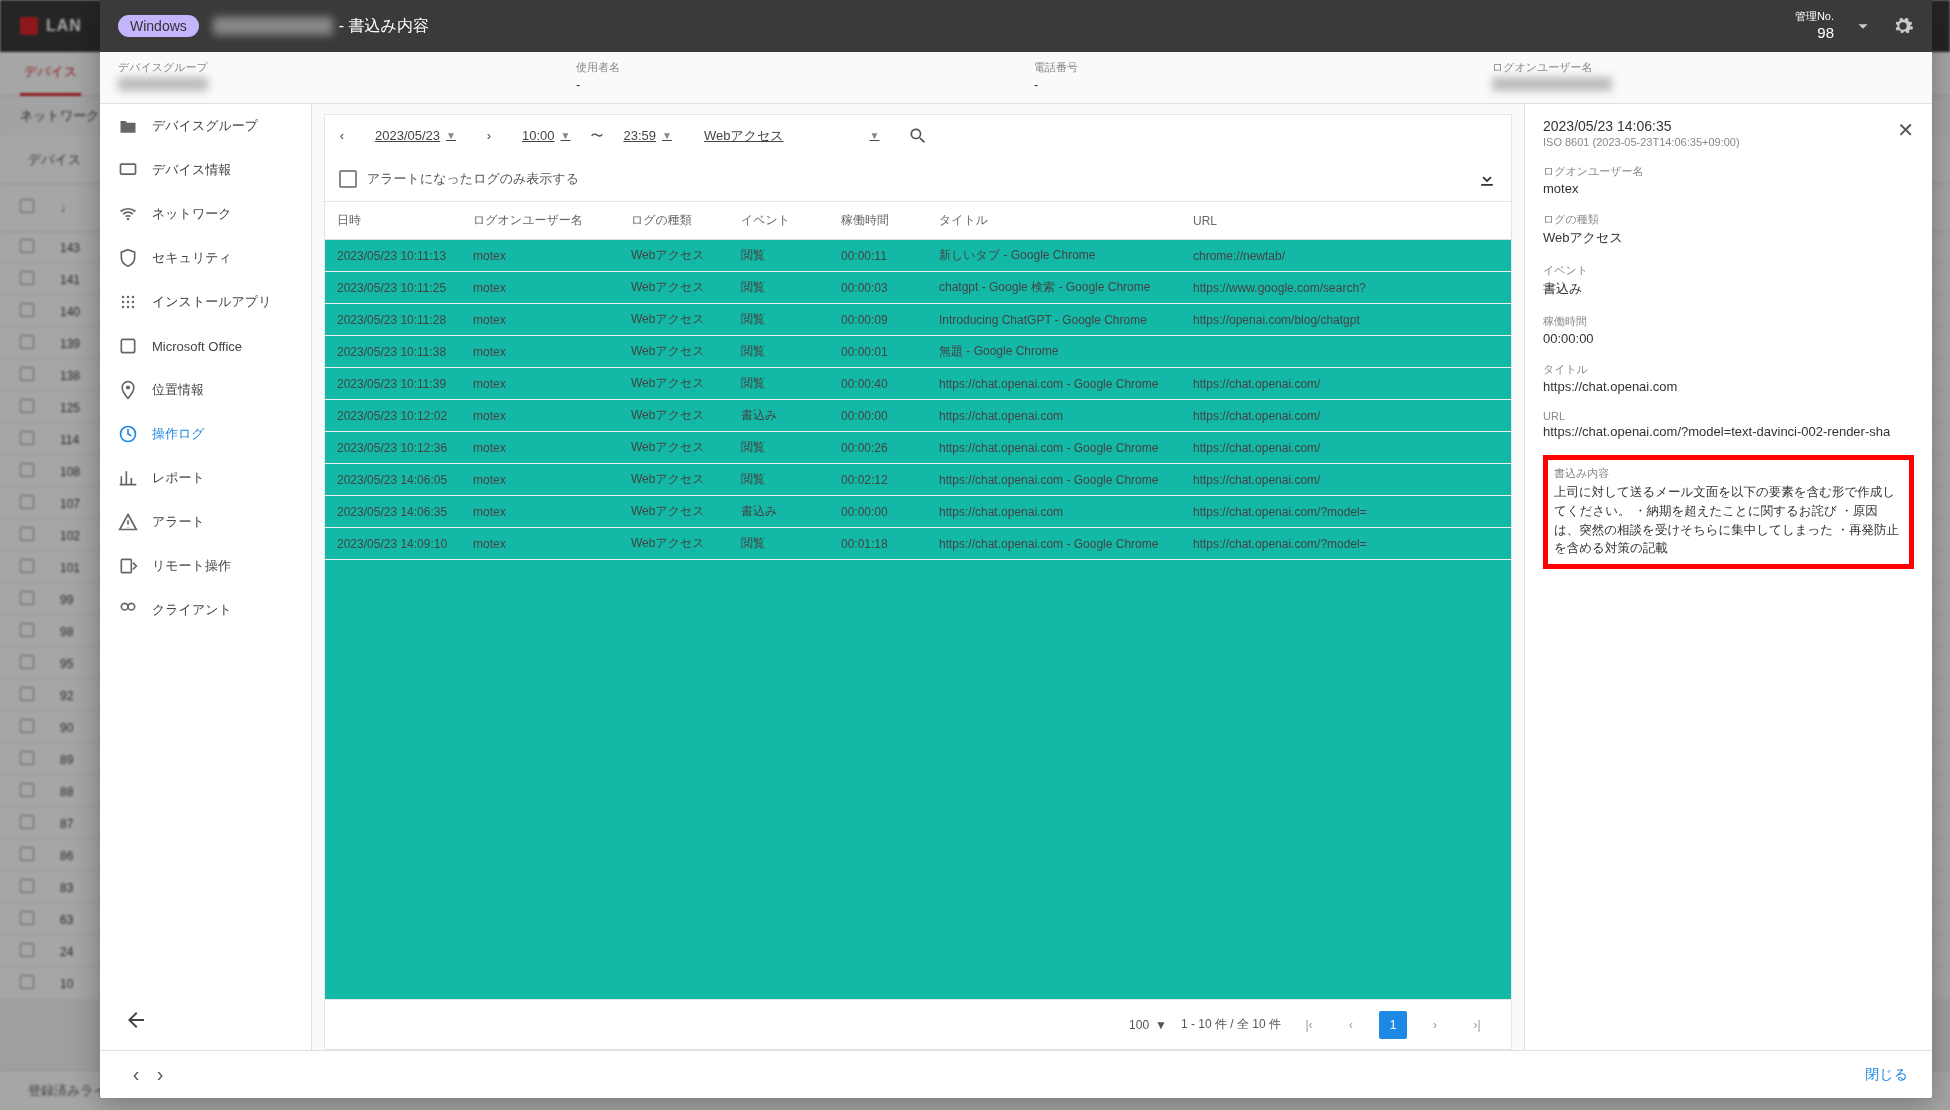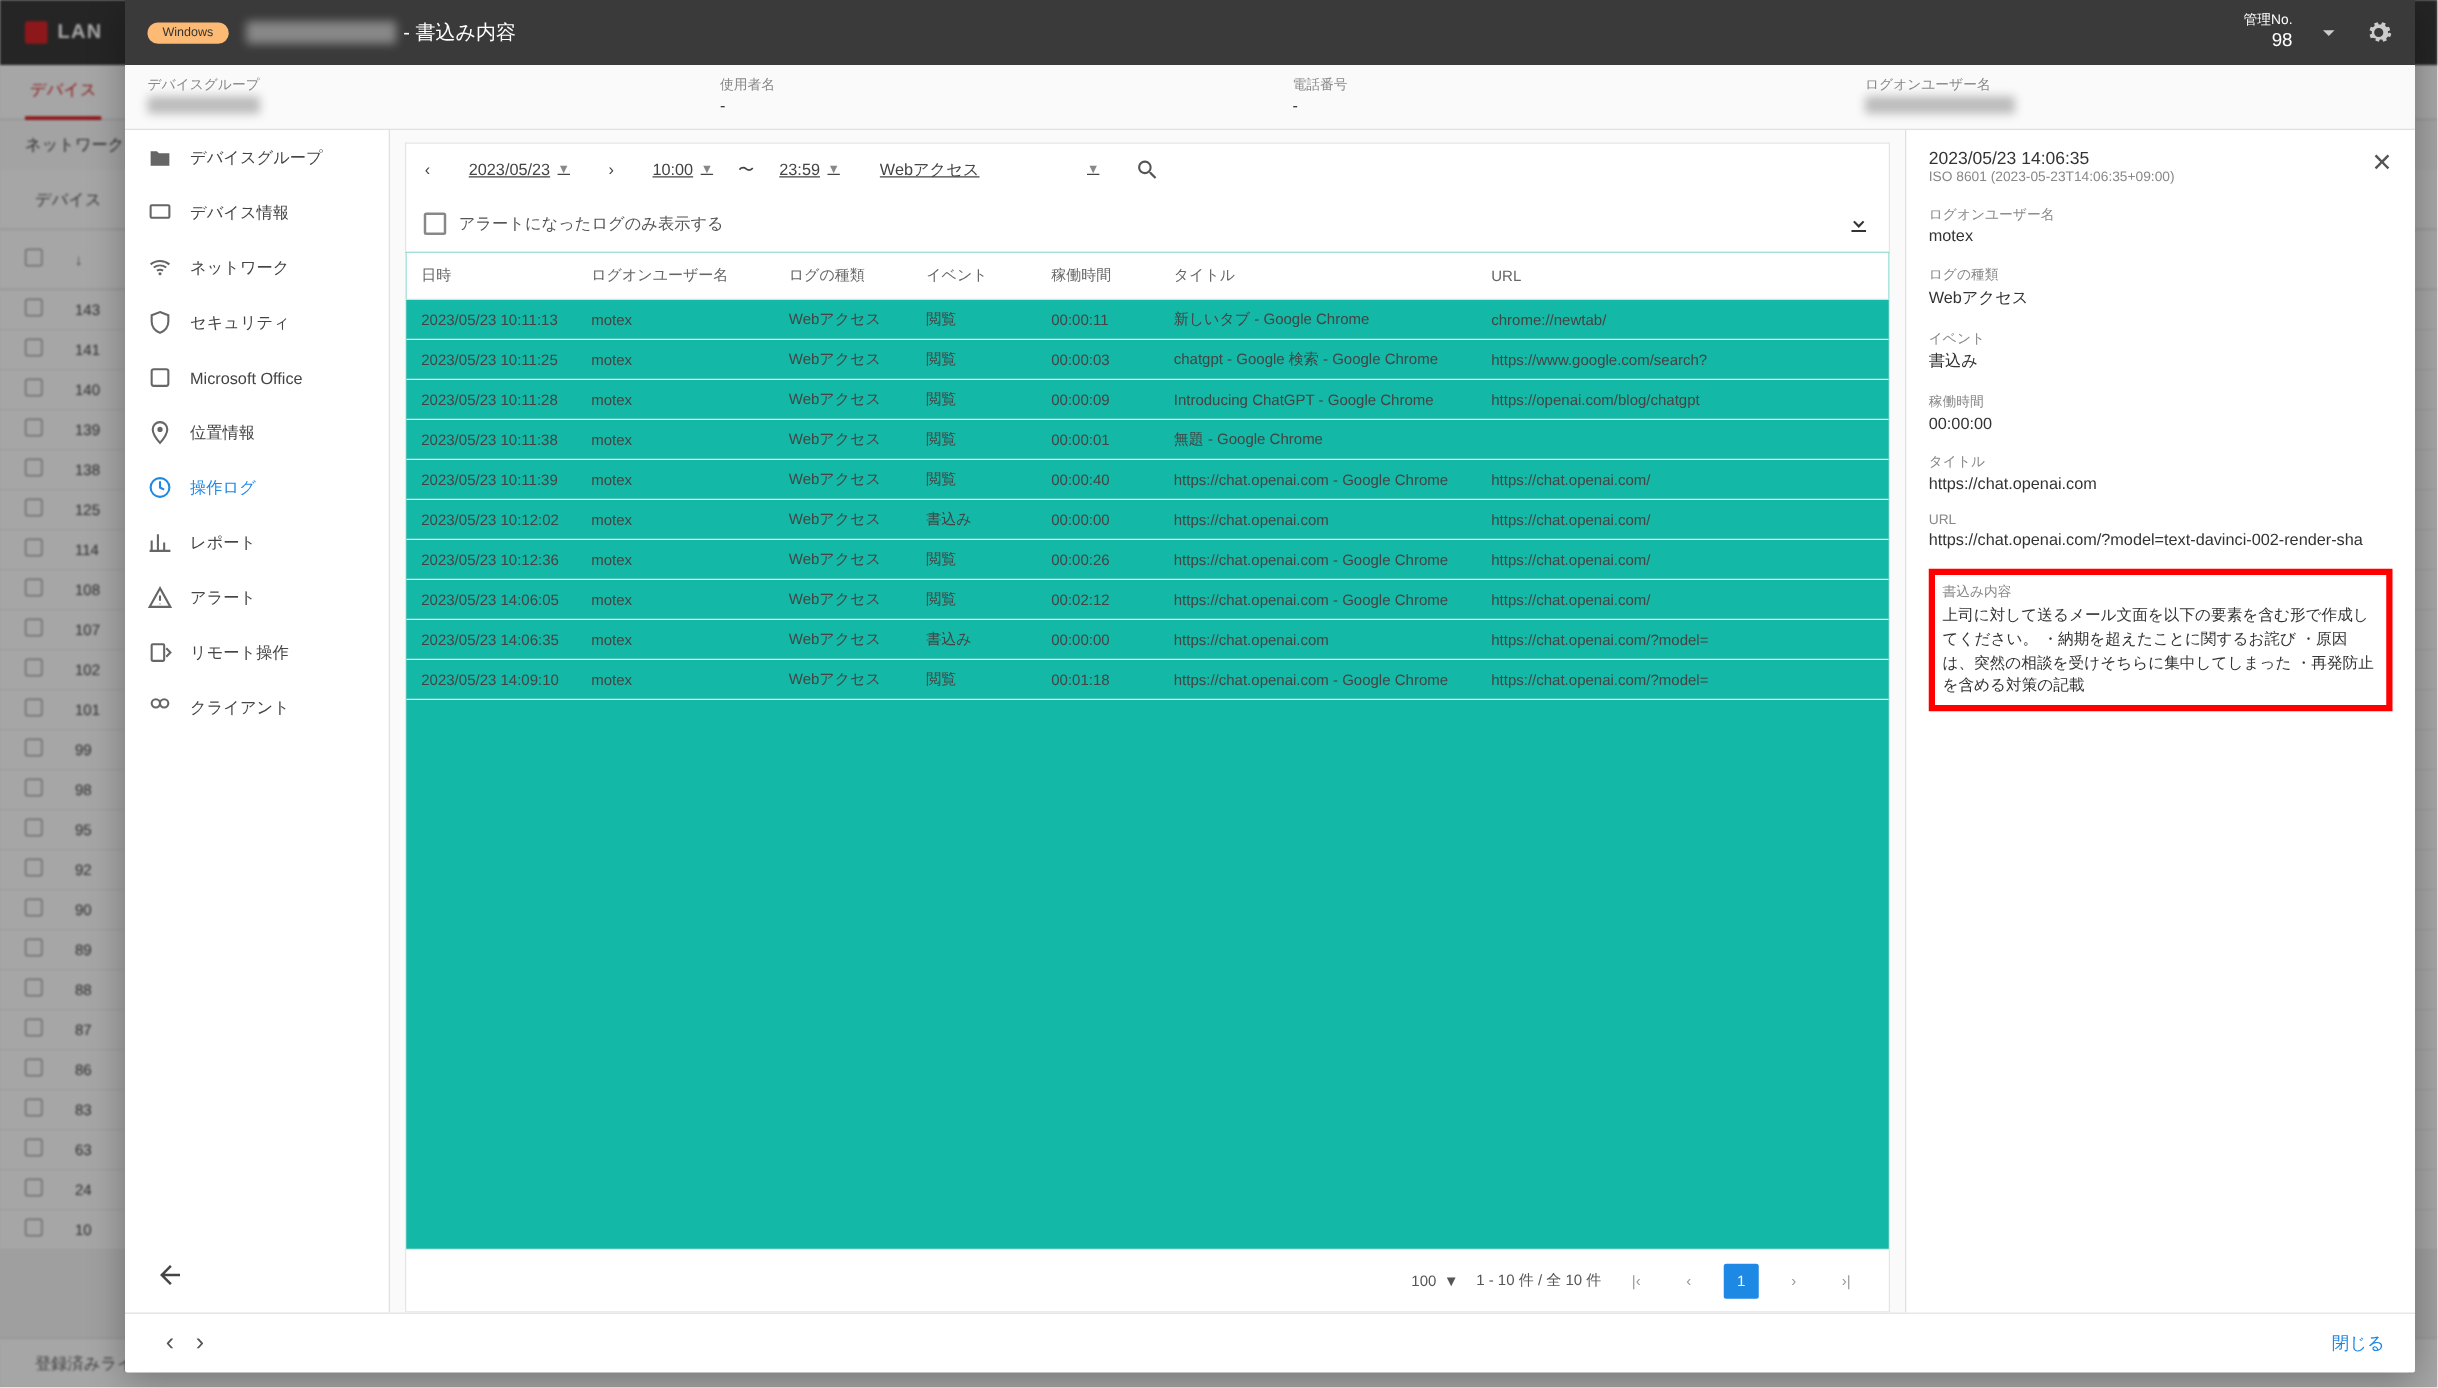--- a/index.html
+++ b/index.html
@@ -29,21 +29,21 @@
 .bg-top-icons { position:absolute; top:60px; right:18px; display:flex; gap:14px; align-items:center; }
 
 
 .overlay-mask { position: absolute; inset: 0; background: rgba(0,0,0,0.35); }
 
 
 .modal { position: absolute; top: 0; left: 100px; right: 18px; bottom: 12px; background: #fff; box-shadow: 0 6px 30px rgba(0,0,0,0.3); display: flex; flex-direction: column; border-radius: 2px; }
 
 
 .m-top { height: 52px; background: #3a3a3a; color: #fff; display: flex; align-items: center; padding: 0 18px; font-size: 16px; }
-.m-top .badge { background: #fdba74; color: #333; border-radius: 12px; padding: 3px 12px; font-size: 10px; margin-right: 14px; }
+.m-top .badge { background: #c4b5fd; color: #333; border-radius: 12px; padding: 3px 12px; font-size: 14px; margin-right: 14px; }
 .m-top .blurred { filter: blur(4px); background: #888; width: 120px; height: 18px; border-radius: 2px; margin-right: 6px; }
 .m-top .right { margin-left: auto; display: flex; align-items: center; gap: 18px; font-size: 11px; }
 .m-top .mgmt { text-align: right; line-height: 1.2; }
 .m-top .mgmt .num { font-size: 15px; }
 .m-top .icon-s { width: 22px; height: 22px; fill: #ccc; }
 
 
 .m-info { height: 52px; background: #fafafa; border-bottom: 1px solid #e0e0e0; display: flex; }
 .m-info .cell { flex: 1; padding: 8px 18px; font-size: 11px; color: #888; }
 .m-info .cell .val { font-size: 13px; color: #333; margin-top: 2px; }
@@ -361,20 +361,36 @@
             <span class="ico">
               <svg class="ico-s" viewBox="0 0 24 24" style="color:#666">
                 <path d="M12 2l8 3v6c0 5-3.5 9-8 11-4.5-2-8-6-8-11V5z" fill="none" stroke="currentColor" stroke-width="2"></path>
               </svg>
             </span>
             <span>セキュリティ</span>
           </div>
           <div class="item">
             <span class="ico">
               <svg class="ico-s" viewBox="0 0 24 24" style="color:#666">
+                <circle cx="6" cy="6" r="1.5"></circle>
+                <circle cx="12" cy="6" r="1.5"></circle>
+                <circle cx="18" cy="6" r="1.5"></circle>
+                <circle cx="6" cy="12" r="1.5"></circle>
+                <circle cx="12" cy="12" r="1.5"></circle>
+                <circle cx="18" cy="12" r="1.5"></circle>
+                <circle cx="6" cy="18" r="1.5"></circle>
+                <circle cx="12" cy="18" r="1.5"></circle>
+                <circle cx="18" cy="18" r="1.5"></circle>
+              </svg>
+            </span>
+            <span>インストールアプリ</span>
+          </div>
+          <div class="item">
+            <span class="ico">
+              <svg class="ico-s" viewBox="0 0 24 24" style="color:#666">
                 <rect x="4" y="4" width="16" height="16" rx="2" fill="none" stroke="currentColor" stroke-width="2"></rect>
               </svg>
             </span>
             <span>Microsoft Office</span>
           </div>
           <div class="item">
             <span class="ico">
               <svg class="ico-s" viewBox="0 0 24 24" style="color:#666">
                 <path d="M12 2a7 7 0 017 7c0 5-7 13-7 13S5 14 5 9a7 7 0 017-7z" fill="none" stroke="currentColor" stroke-width="2"></path>
                 <circle cx="12" cy="9" r="2.5"></circle>

